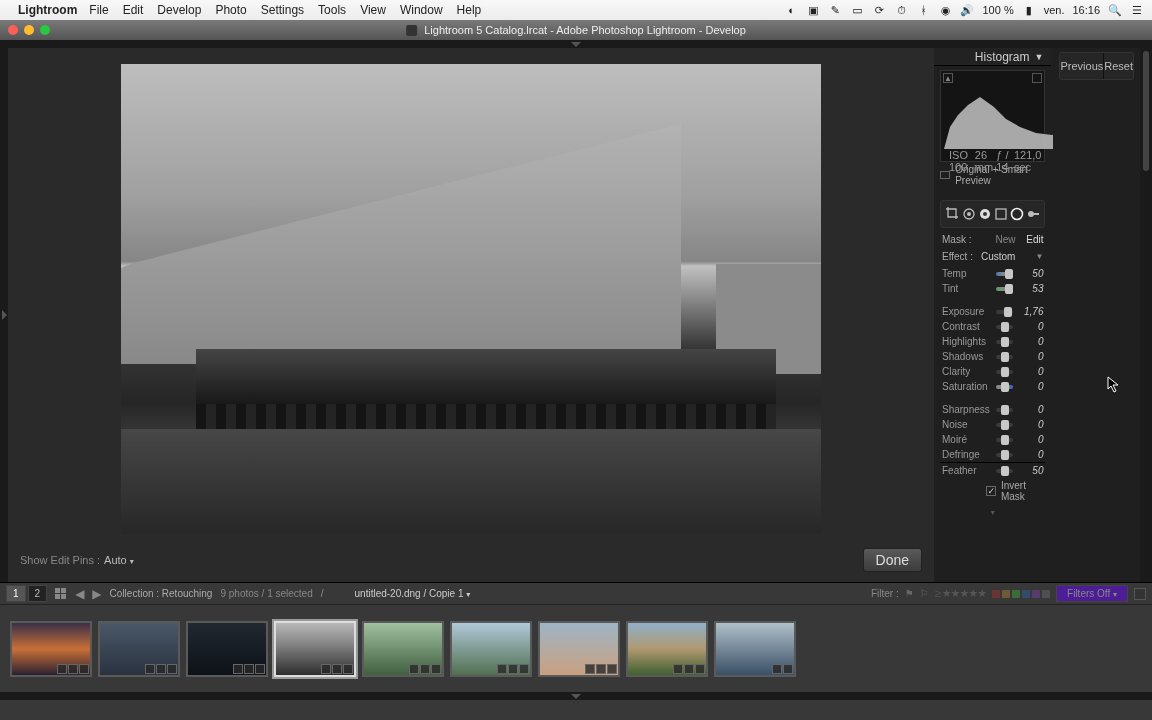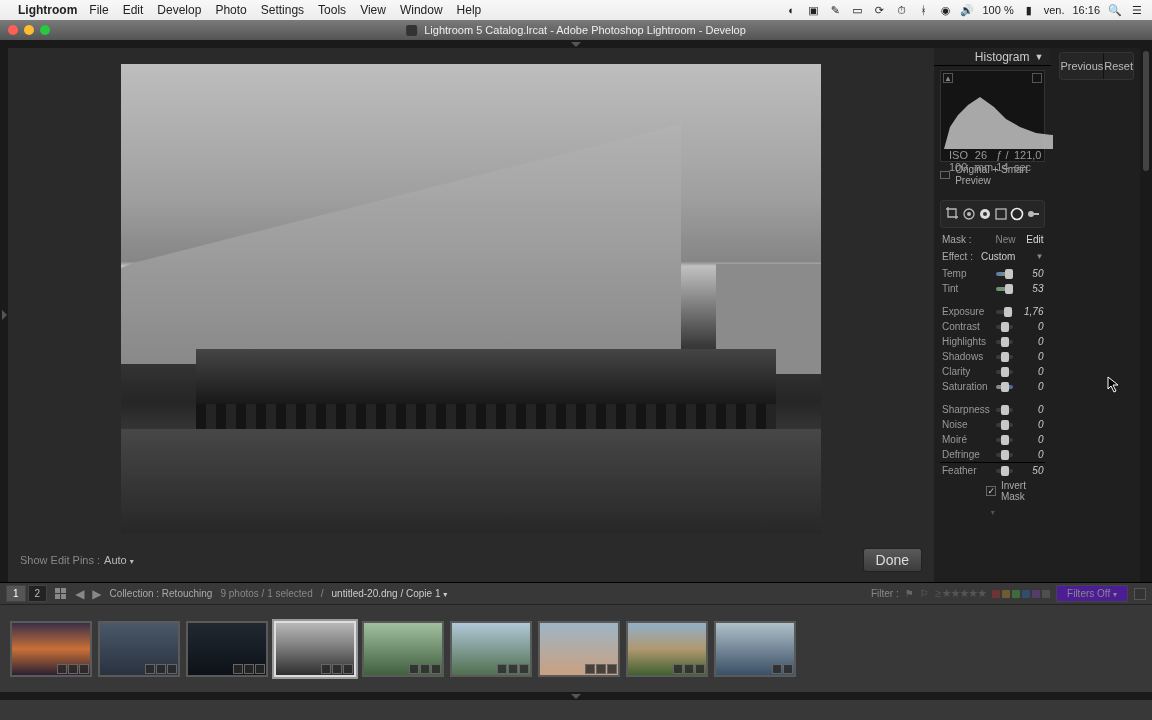--- a/index.html
+++ b/index.html
@@ -105,21 +105,21 @@
 
 .filmstrip-bar { height: 22px; background: #383838; border-top: 1px solid #000; display: flex; align-items: center; padding: 0 6px; font-size: 10px; color: #bbb; gap: 8px; }
 .filmstrip-bar .main-sec { display: flex; gap: 2px; }
 .filmstrip-bar .main-sec .pg { padding: 2px 6px; background: #222; border: 1px solid #444; }
 .filmstrip-bar .main-sec .pg.active { background: #555; color: #fff; }
 .filmstrip-bar .grid-btn { display: flex; flex-wrap: wrap; width: 12px; height: 12px; gap: 1px; }
 .filmstrip-bar .grid-btn span { width: 5px; height: 5px; background: #888; }
 .filmstrip-bar .nav-arr { color: #888; font-size: 12px; }
 .filmstrip-bar .coll-info { color: #aaa; }
 .filmstrip-bar .count-info { color: #888; }
-.filmstrip-bar .filename { color: #ccc; }
+.filmstrip-bar .filename { color: #ccc; margin-left: 23px; }
 .filmstrip-bar .filter-area { margin-left: auto; display: flex; align-items: center; gap: 6px; color: #888; }
 .filmstrip-bar .stars span { color: #555; font-size: 11px; letter-spacing: -1px; }
 .filmstrip-bar .color-labels { display: flex; gap: 2px; }
 .filmstrip-bar .color-labels span { width: 8px; height: 8px; border-radius: 1px; opacity: 0.5; }
 .filmstrip-bar .filters-off { background: #4c1d95; border: 1px solid #444; padding: 2px 10px; font-size: 10px; }
 .filmstrip-bar .lock { width: 12px; height: 12px; background: #333; border: 1px solid #555; }
 
 .filmstrip { height: 88px; background: #383838; display: flex; align-items: center; padding: 4px 10px; gap: 6px; border-top: 1px solid #222; }
 .thumb { width: 82px; height: 56px; border: 2px solid #5a5a5a; background: #555; position: relative; }
 .thumb.selected { border-color: #ddd; box-shadow: 0 0 0 2px #999; }

